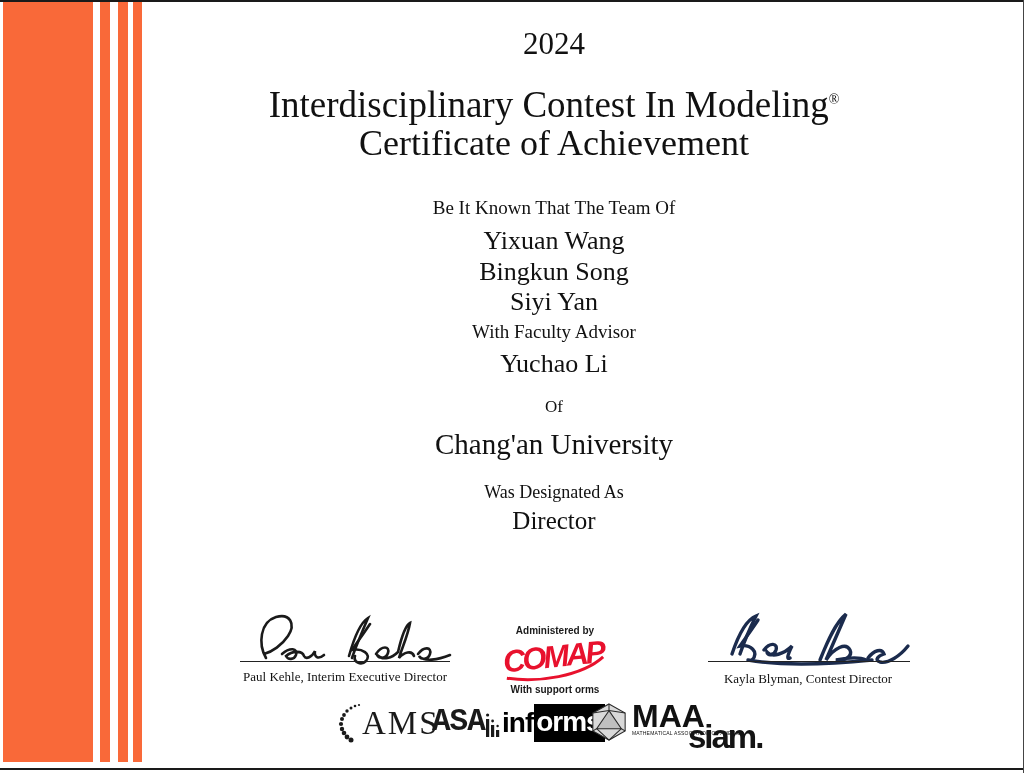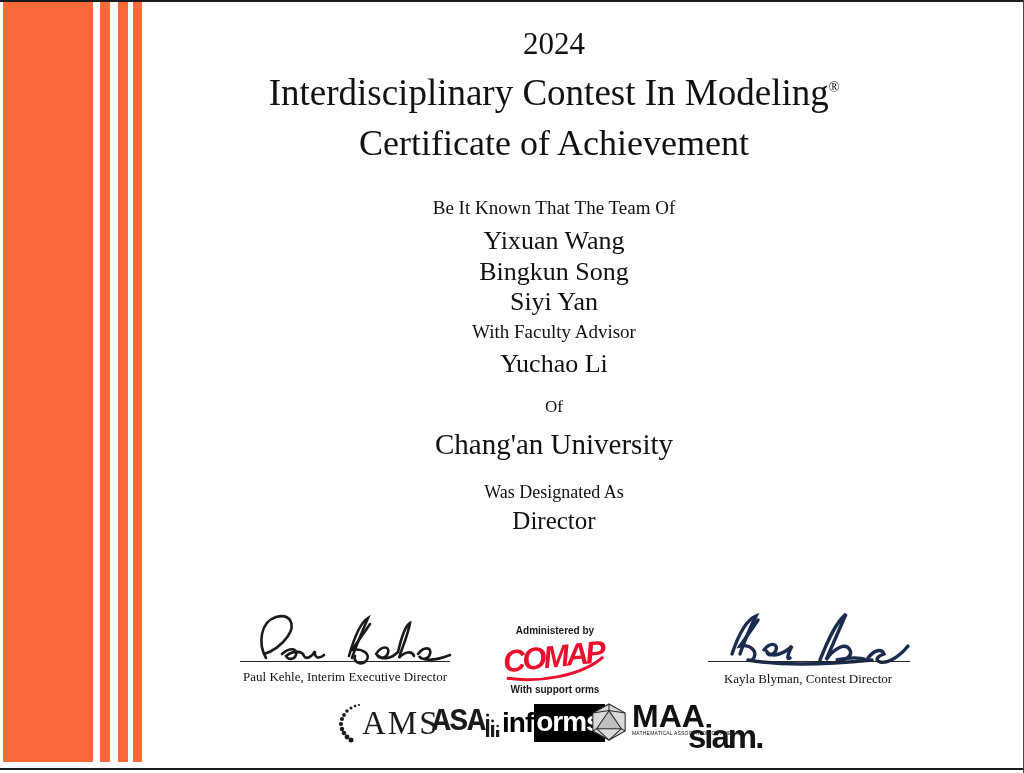--- a/index.html
+++ b/index.html
@@ -13,21 +13,21 @@
 
   .bar-wide { position:absolute; left:3px;   top:2px; width:90px; height:760px; }
   .stripe1  { position:absolute; left:100px; top:2px; width:10px; height:760px; }
   .stripe2  { position:absolute; left:118px; top:2px; width:10px; height:760px; }
   .stripe3  { position:absolute; left:133px; top:2px; width:9px;  height:760px; }
 
   .content { position:absolute; left:140px; top:0; width:828px; height:773px; }
   .line { position:absolute; left:0; width:828px; text-align:center; color:#111; white-space:nowrap; }
 
   .year        { top:26px;  font-size:31px; }
-  .title       { top:71px;  font-size:37px; }
+  .title       { top:83px;  font-size:37px; }
   .title sup   { font-size:14px; vertical-align:super; }
   .subtitle    { top:122px; font-size:36px; }
   .team-intro  { top:197px; font-size:19px; }
   .member1     { top:226px; font-size:26px; }
   .member2     { top:257px; font-size:26px; }
   .member3     { top:287px; font-size:26px; }
   .adv-intro   { top:321px; font-size:19px; }
   .advisor     { top:349px; font-size:26px; }
   .of-label    { top:397px; font-size:17px; }
   .institution { top:428px; font-size:29px; }

